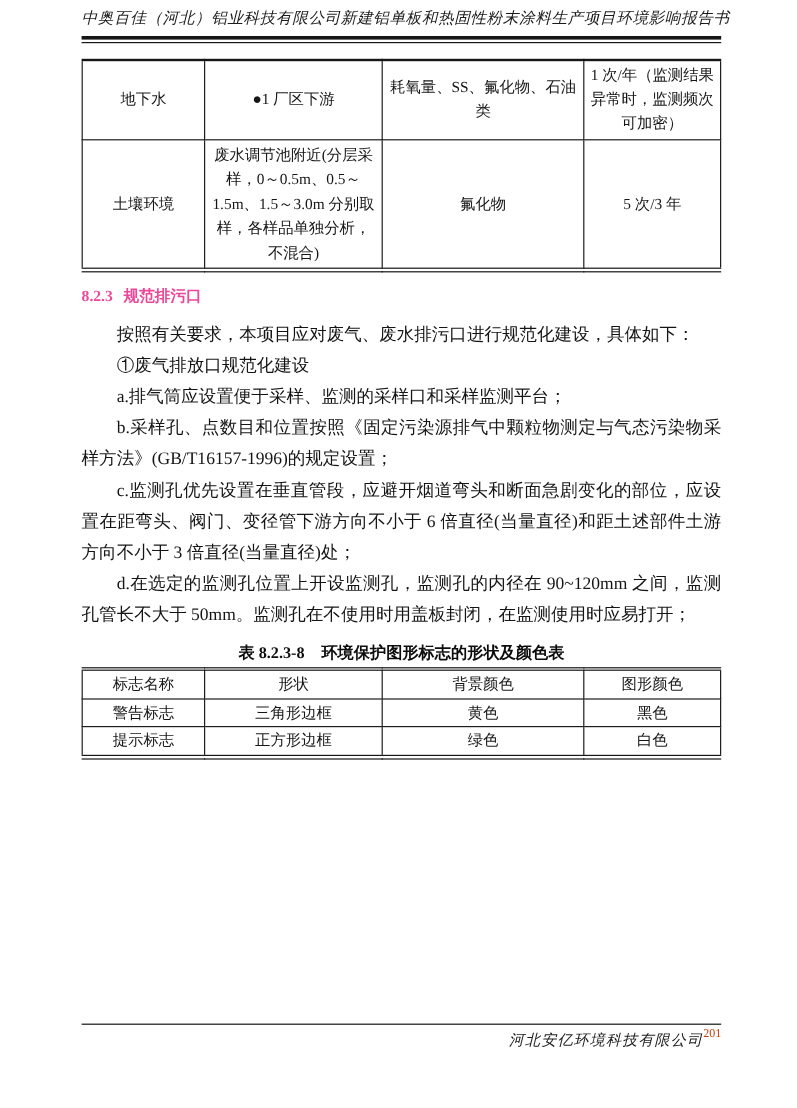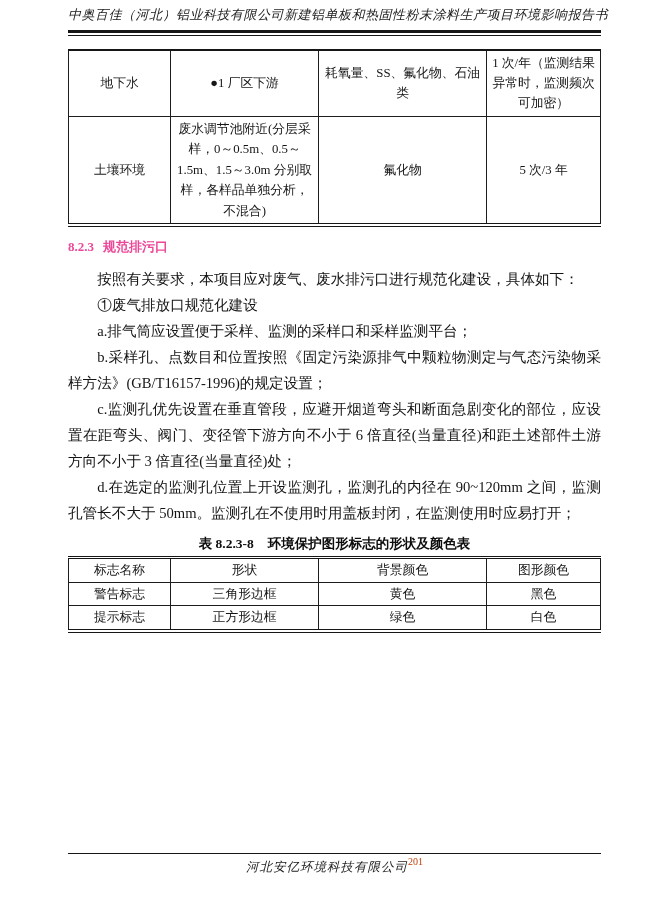--- a/index.html
+++ b/index.html
@@ -84,21 +84,21 @@
   .sign-table .col-bg    { width: 31.6%; }
   .sign-table .col-fg    { width: 21.4%; }
 
   
   .doc-footer {
     position: absolute;
     left: 68px; width: 533px;
     top: 853px;
     border-top: 1.5px solid #161616;
     display: flex;
-    justify-content: center;
+    justify-content: flex-end;
     align-items: flex-start;
     font-family: Liberation Serif, serif;
   }
   .footer-company {
     margin-top: 5px;
     font-size: 12.5px;
     font-style: italic;
     letter-spacing: 1px;
     color: #1b1b1b;
   }

